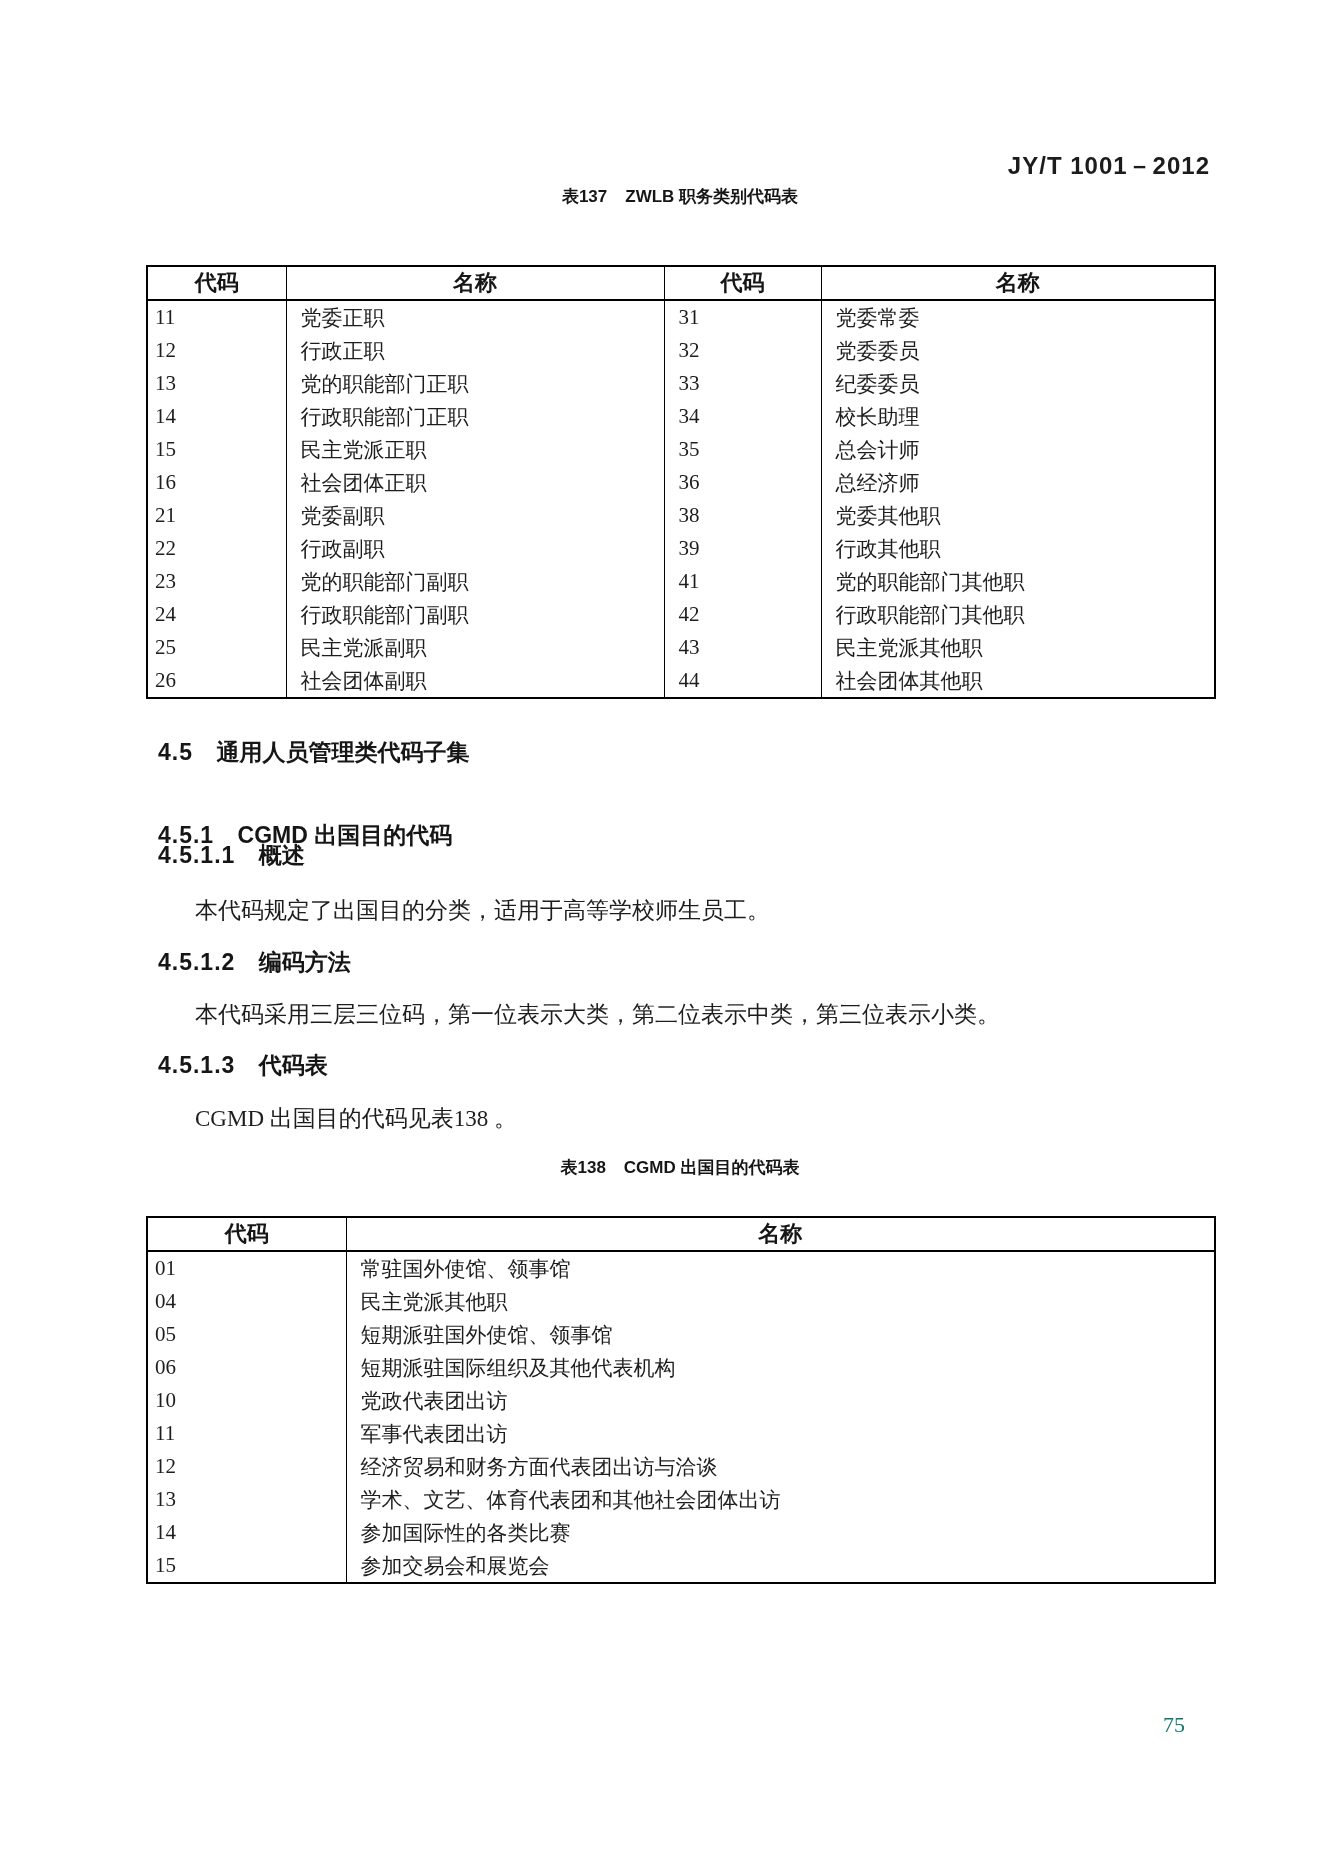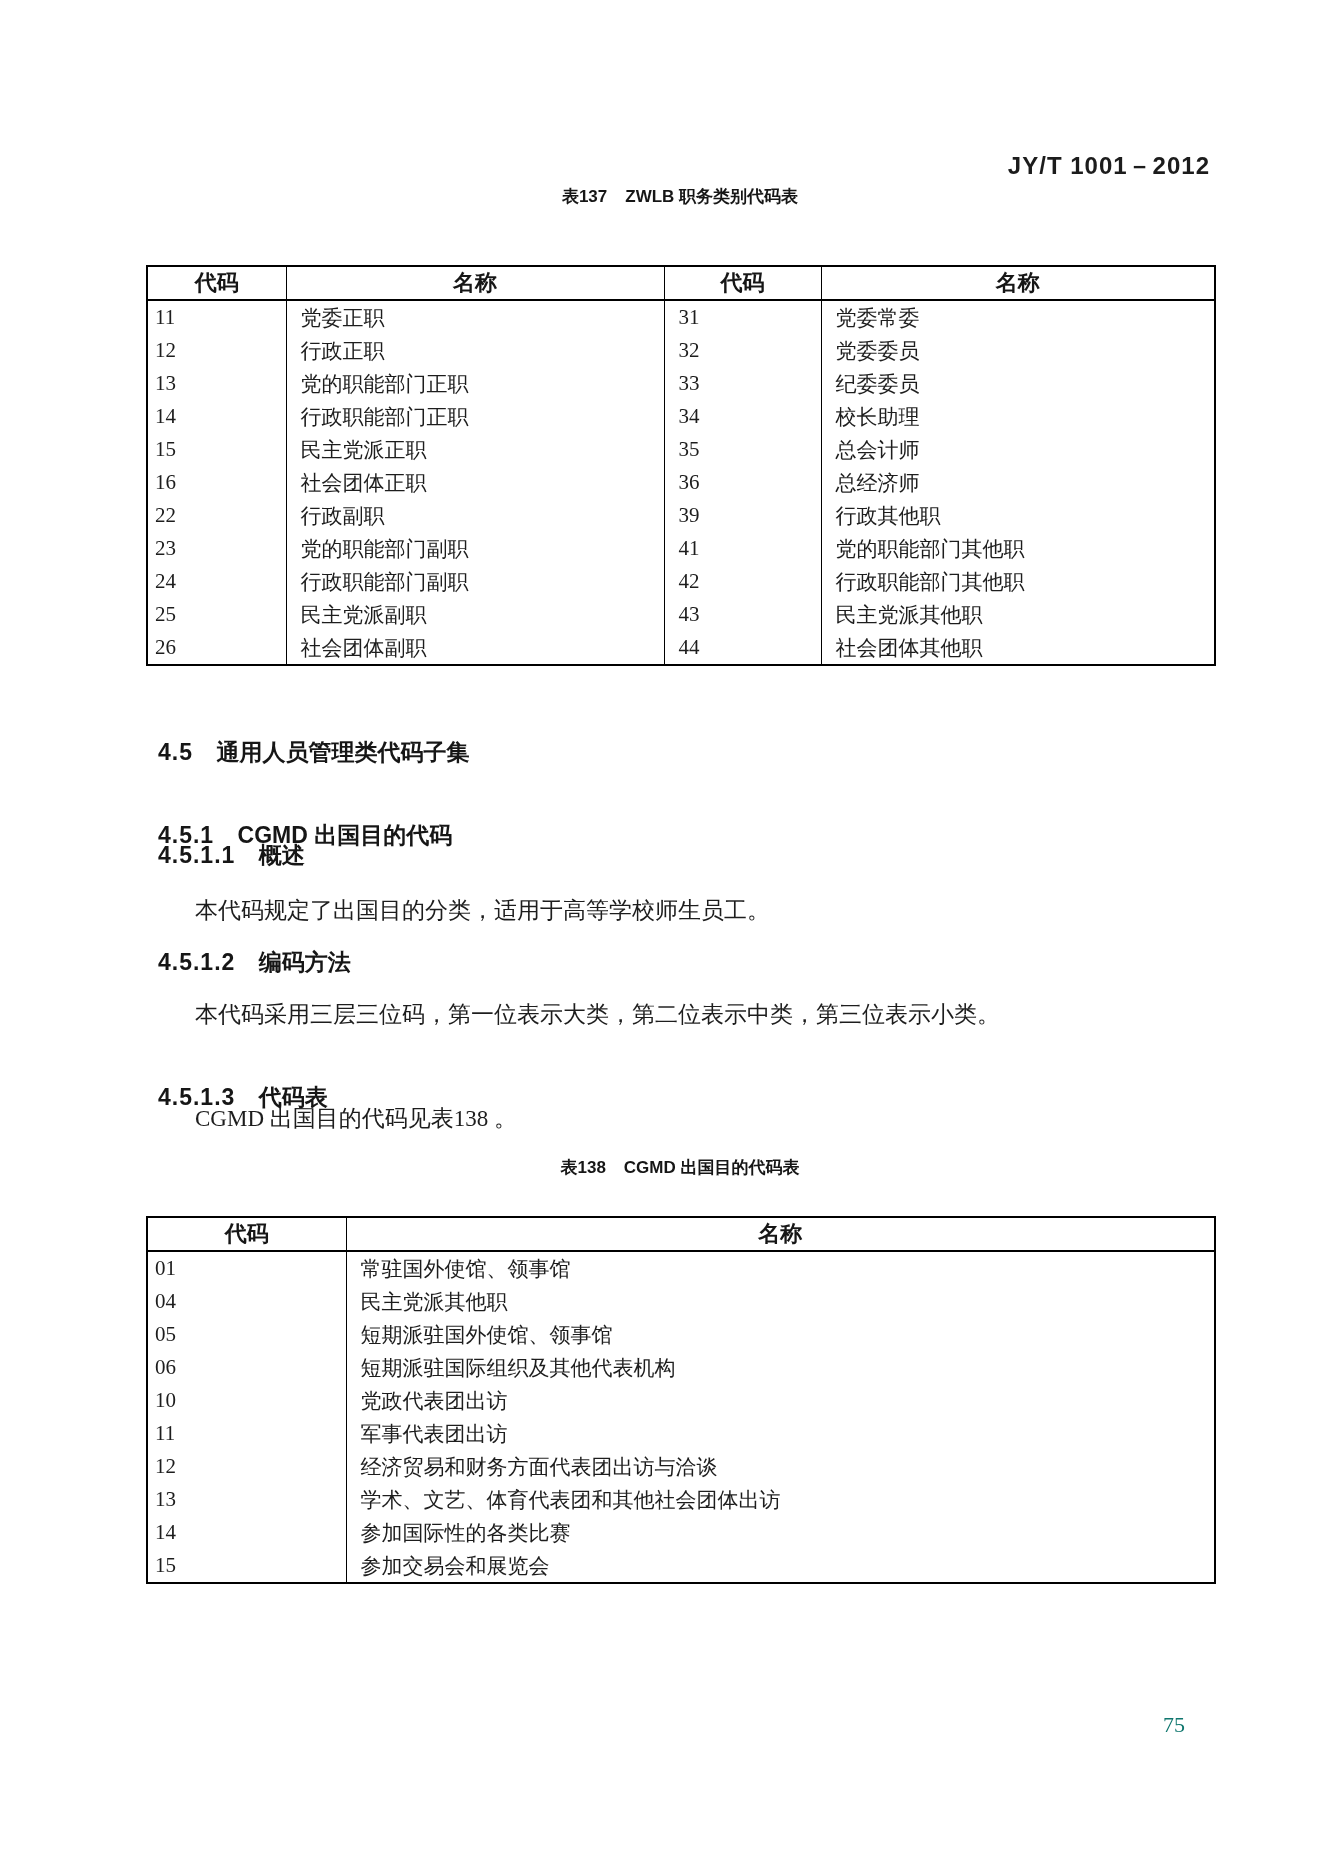--- a/index.html
+++ b/index.html
@@ -134,20 +134,26 @@
           <td>35</td>
           <td>总会计师</td>
         </tr>
         <tr>
           <td>16</td>
           <td>社会团体正职</td>
           <td>36</td>
           <td>总经济师</td>
         </tr>
         <tr>
+          <td>21</td>
+          <td>党委副职</td>
+          <td>38</td>
+          <td>党委其他职</td>
+        </tr>
+        <tr>
           <td>22</td>
           <td>行政副职</td>
           <td>39</td>
           <td>行政其他职</td>
         </tr>
         <tr>
           <td>23</td>
           <td>党的职能部门副职</td>
           <td>41</td>
           <td>党的职能部门其他职</td>
@@ -190,21 +196,21 @@
 
   <div class="para" style="top:896px;">本代码规定了出国目的分类，适用于高等学校师生员工。</div>
 
   <div class="sec" style="top:947px;">
     <span class="sec-num">4.5.1.2</span>
     <span class="sec-title">编码方法</span>
   </div>
 
   <div class="para" style="top:1000px;">本代码采用三层三位码，第一位表示大类，第二位表示中类，第三位表示小类。</div>
 
-  <div class="sec" style="top:1050px;margin-top:32px;">
+  <div class="sec" style="top:1050px;">
     <span class="sec-num">4.5.1.3</span>
     <span class="sec-title">代码表</span>
   </div>
 
   <div class="para" style="top:1104px;">CGMD 出国目的代码见表138 。</div>
 
   <div class="tbl-caption" style="top:1153px;">
     <span>表138</span><span class="cap-text">CGMD 出国目的代码表</span>
   </div>
 

